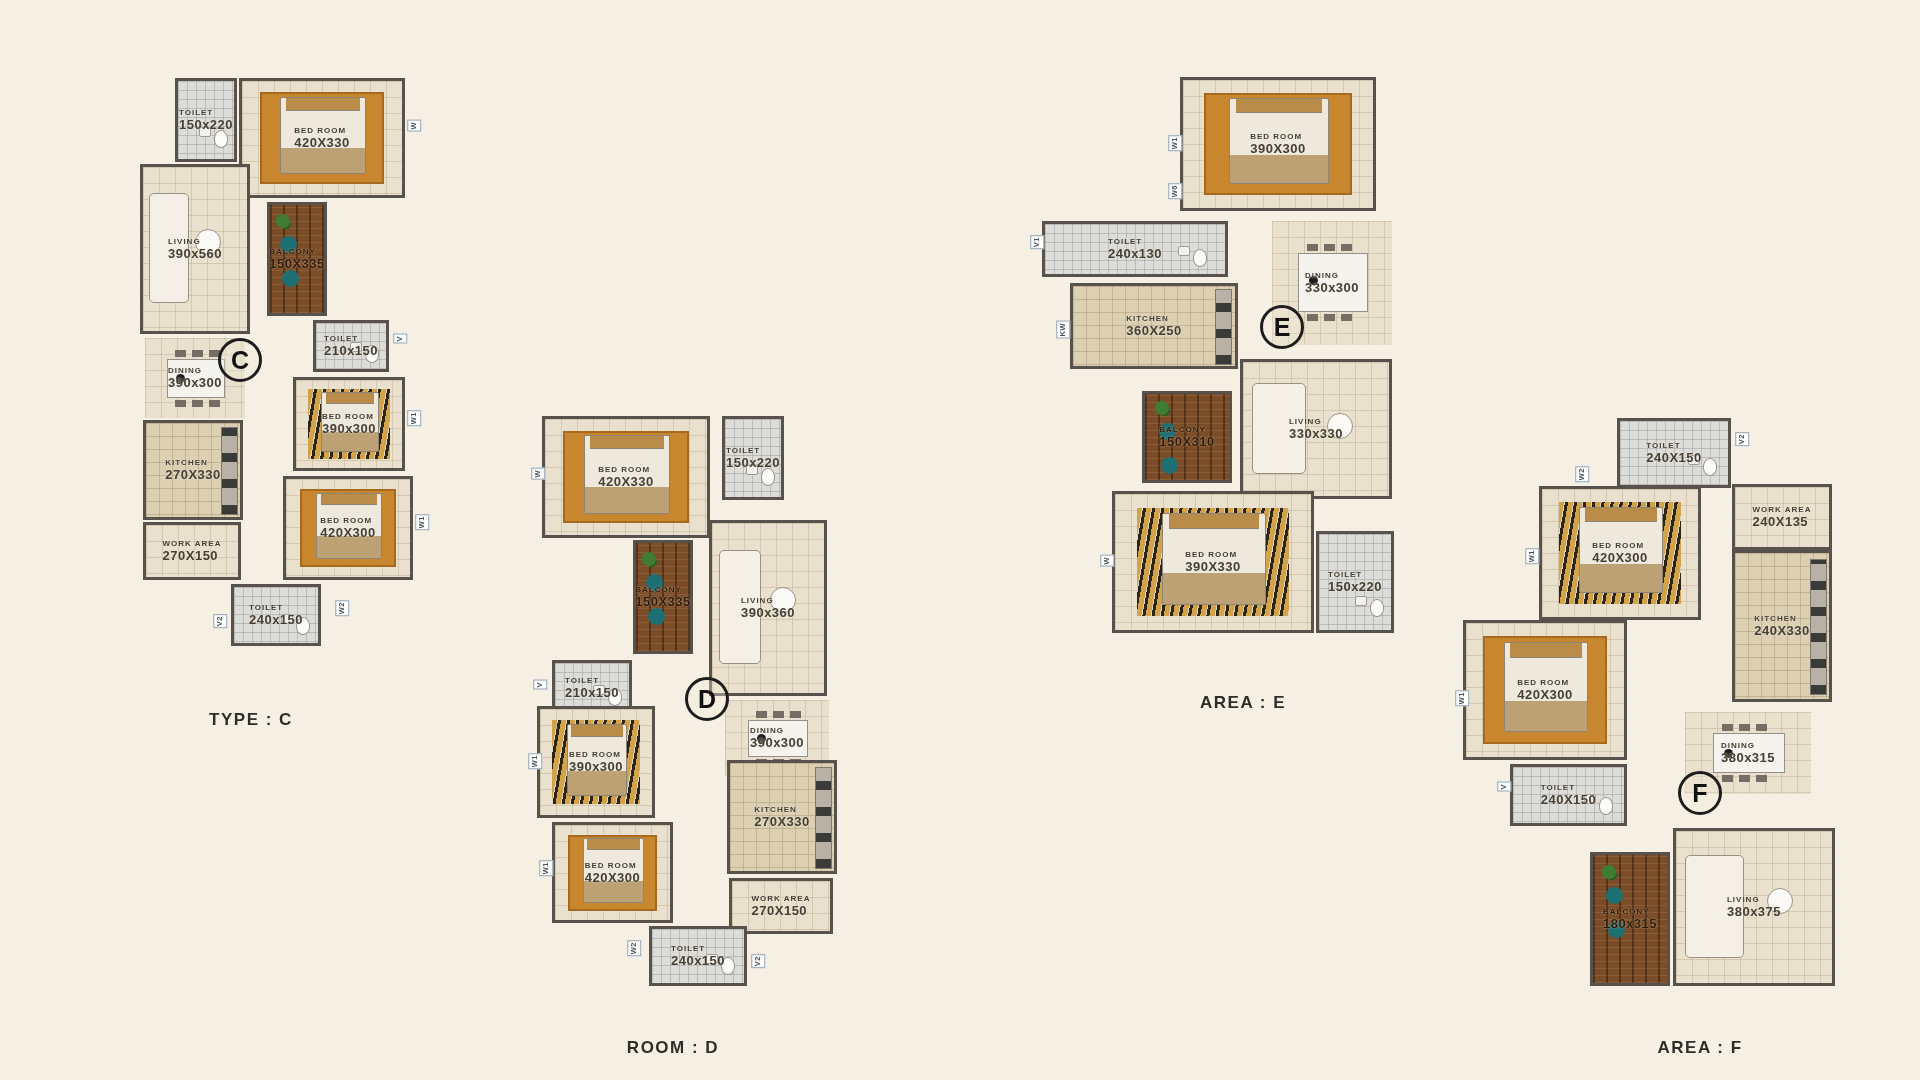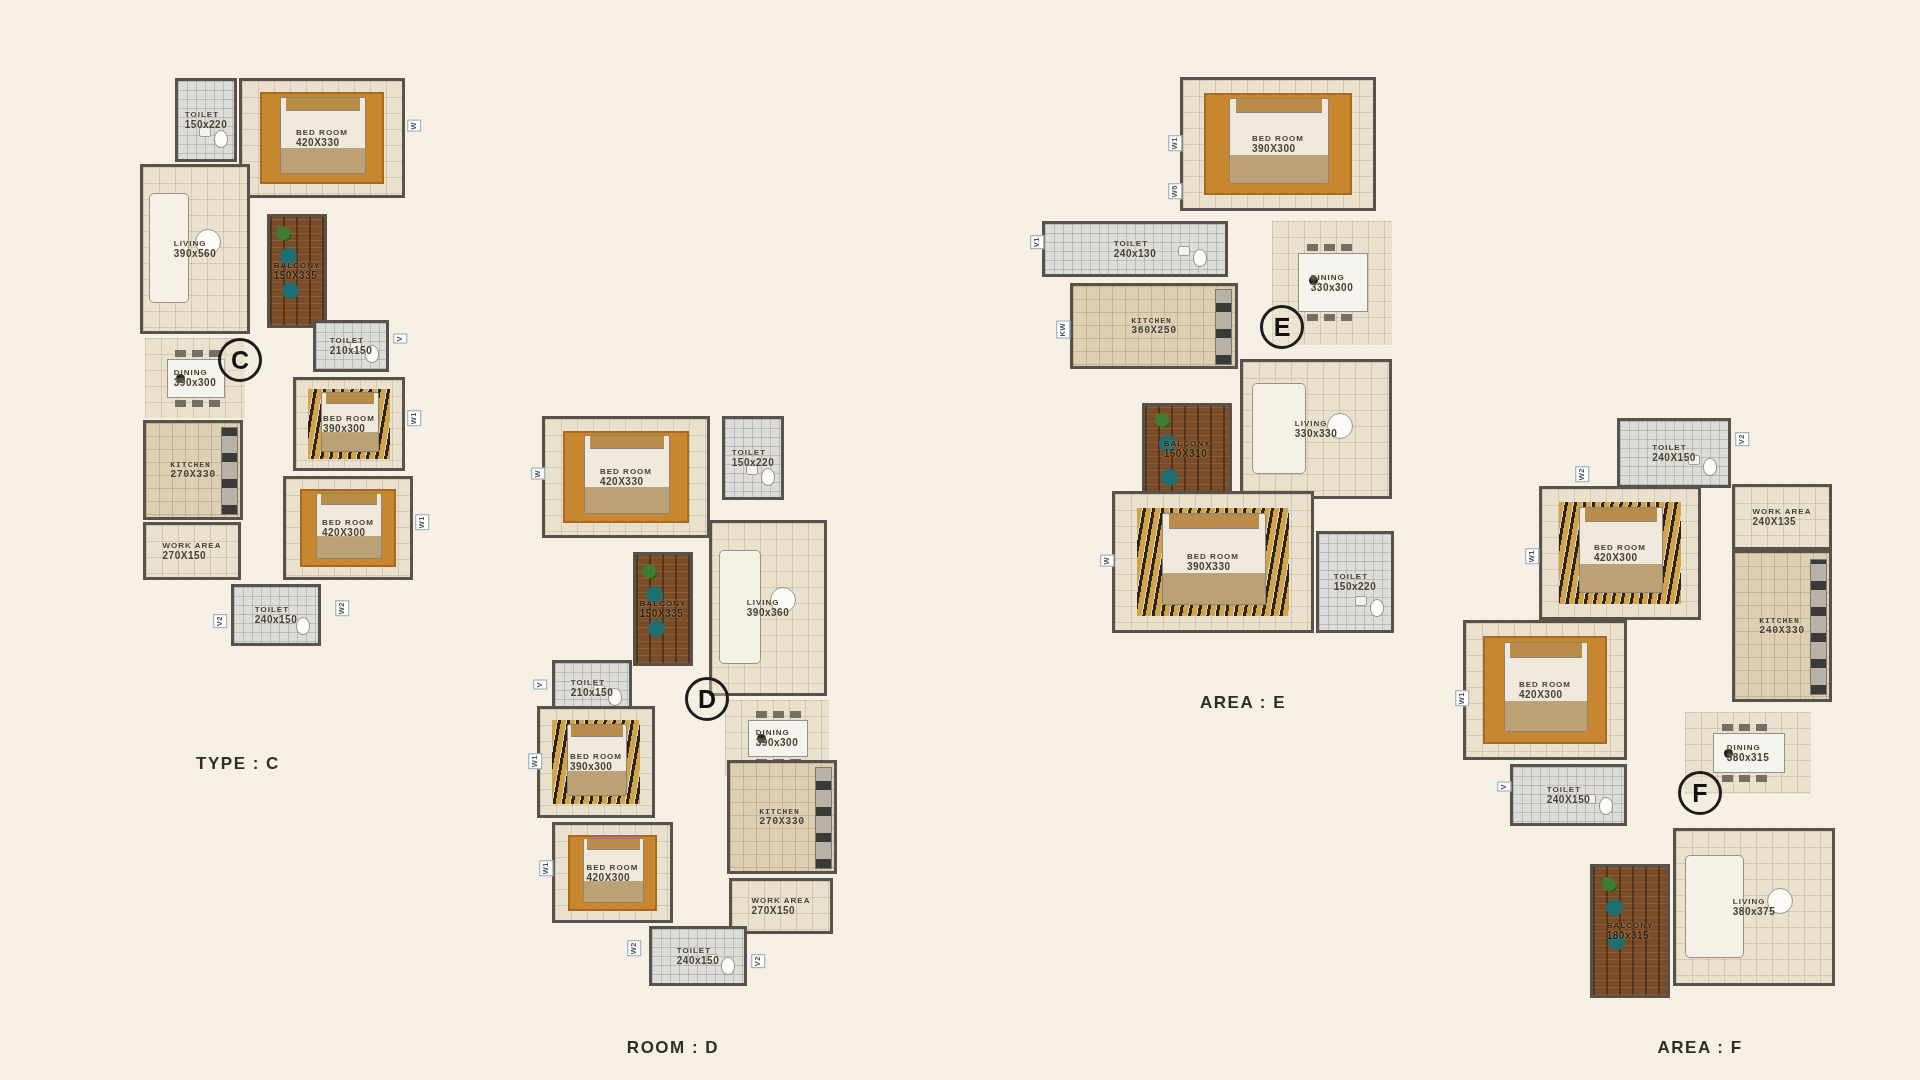--- a/index.html
+++ b/index.html
@@ -4,26 +4,26 @@
 <style>
   :root{ --wall:#57534c; }
   html,body{margin:0;padding:0;}
   body{background:#f5f0e3;font-family:"Liberation Sans",sans-serif;}
   #canvas{position:relative;overflow:hidden;}
   .plan{position:absolute;}
   .room{position:absolute;border:3px solid var(--wall);box-sizing:border-box;z-index:2;}
   .room.open{border:none;z-index:1;}
   .f-tile{background-color:#e9e1cd;background-image:linear-gradient(rgba(169,148,116,.32) 1px,transparent 1px),linear-gradient(90deg,rgba(169,148,116,.32) 1px,transparent 1px);background-size:16px 16px;}
   .f-bedroom-orange,.f-bedroom-tiger{background-color:#e9e1cd;background-image:linear-gradient(rgba(169,148,116,.32) 1px,transparent 1px),linear-gradient(90deg,rgba(169,148,116,.32) 1px,transparent 1px);background-size:16px 16px;}
-  .f-kitchen{background-color:#ddd0b2;background-image:linear-gradient(rgba(150,130,95,.35) 1px,transparent 1px),linear-gradient(90deg,rgba(150,130,95,.35) 1px,transparent 1px);background-size:13px 13px;font-family:Liberation Mono, monospace;}
+  .f-kitchen{background-color:#ddd0b2;background-image:linear-gradient(rgba(150,130,95,.35) 1px,transparent 1px),linear-gradient(90deg,rgba(150,130,95,.35) 1px,transparent 1px);background-size:13px 13px;}
   .f-bath{background-color:#dcdcd8;background-image:linear-gradient(rgba(140,140,140,.4) 1px,transparent 1px),linear-gradient(90deg,rgba(140,140,140,.4) 1px,transparent 1px);background-size:9px 9px;}
-  .f-wood{background-color:#7a4c28;background-image:repeating-linear-gradient(90deg,rgba(25,12,4,.4) 0 2px,transparent 2px 13px),repeating-linear-gradient(0deg,rgba(255,220,170,.12) 0 1px,transparent 1px 7px);margin-top:12px;}
+  .f-wood{background-color:#7a4c28;background-image:repeating-linear-gradient(90deg,rgba(25,12,4,.4) 0 2px,transparent 2px 13px),repeating-linear-gradient(0deg,rgba(255,220,170,.12) 0 1px,transparent 1px 7px);}
   .rlabel{position:absolute;left:50%;top:50%;transform:translate(-50%,-50%);text-align:left;z-index:5;color:#453f36;text-shadow:0 0 2px rgba(240,234,220,.9);white-space:nowrap;}
   .rname{font-size:8px;font-weight:bold;letter-spacing:1px;}
-  .rdims{font-size:10px;font-weight:bold;letter-spacing:.5px;}
+  .rdims{font-size:13px;font-weight:bold;letter-spacing:.5px;}
   .f-wood .rlabel{color:#2e1d0e;text-shadow:0 0 2px rgba(222,185,140,.8);}
   
   .feat{position:absolute;z-index:3;}
   .rug{position:absolute;left:11%;top:10%;width:78%;height:80%;z-index:2;}
   .rug-orange{background:#c8862f;box-shadow:inset 0 0 0 2px #a5691f;}
   .rug-tiger{background:repeating-linear-gradient(100deg,#d2a348 0 5px,#33271610 5px 6px,#2e2415 6px 9px);}
   .bed{left:24%;top:14%;width:52%;height:66%;background:#efe9dd;border:1px solid #8d8478;border-radius:2px;}
   .bed:before{content:"";position:absolute;left:6%;top:0;width:88%;height:16%;background:#b98c4a;border-bottom:1px solid #8d8478;}
   .bed:after{content:"";position:absolute;left:0;bottom:0;width:100%;height:34%;background:#a9884f;opacity:.75;}
   .sofa{left:6%;top:16%;width:36%;height:66%;background:#f4f0e6;border:1px solid #9a9185;border-radius:5px;}
@@ -128,21 +128,21 @@
           <div class="rdims">240x150</div>
         </div>
       </div>
       <div class="winchip vert" style="left: 272px; top: 58px;">W</div>
       <div class="winchip vert" style="left: 258px; top: 272px;">V</div>
       <div class="winchip vert" style="left: 272px; top: 348px;">W1</div>
       <div class="winchip vert" style="left: 280px; top: 452px;">W1</div>
       <div class="winchip vert" style="left: 200px; top: 538px;">W2</div>
       <div class="winchip vert" style="left: 78px; top: 552px;">V2</div>
       <div class="marker" style="left: 105px; top: 298px;">C</div>
-      <div class="type-label" style="left: 103px; top: 648px; margin-top: 44px;">TYPE : C</div>
+      <div class="type-label" style="left: 116px; top: 648px;">TYPE : C</div>
     </div>
     <div class="plan" style="left: 527px; top: 408px; width: 320px; height: 585px;">
       <div class="room f-bedroom-orange" style="left: 15px; top: 8px; width: 168px; height: 122px;">
         <div class="rug rug-orange"></div>
         <div class="feat bed"></div>
         <div class="rlabel">
           <div class="rname">BED ROOM</div>
           <div class="rdims">420X330</div>
         </div>
       </div>

